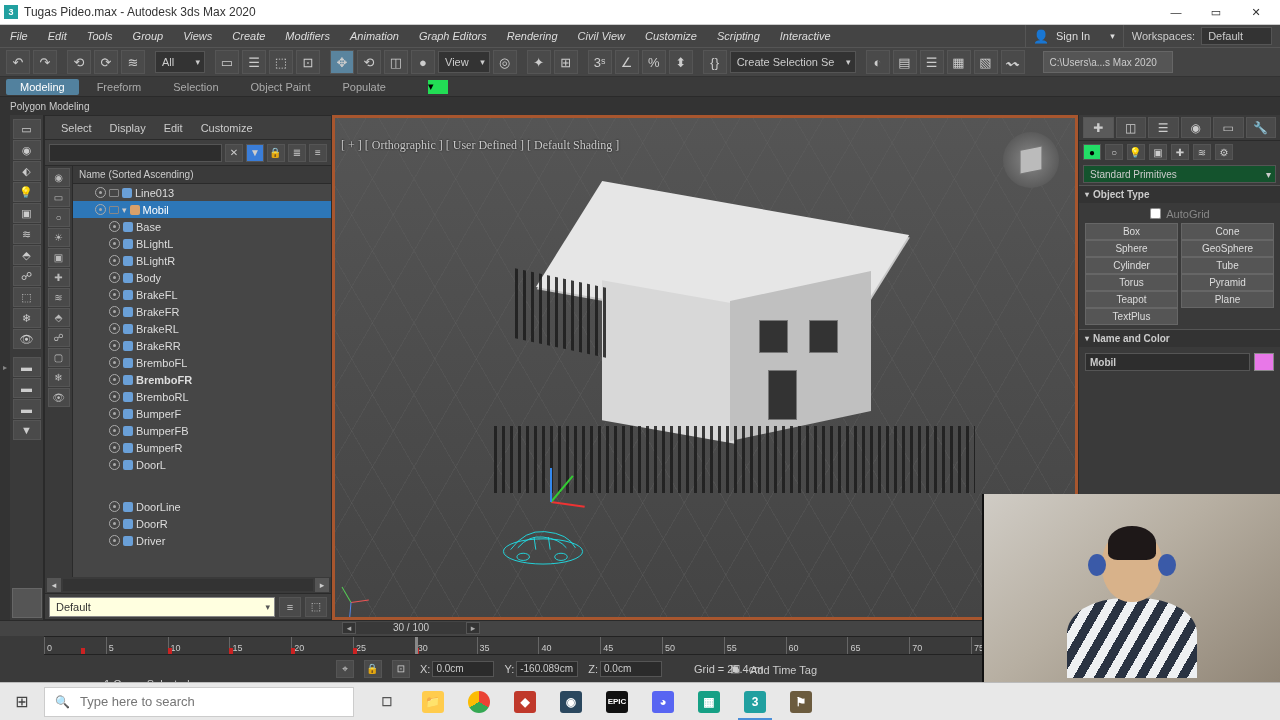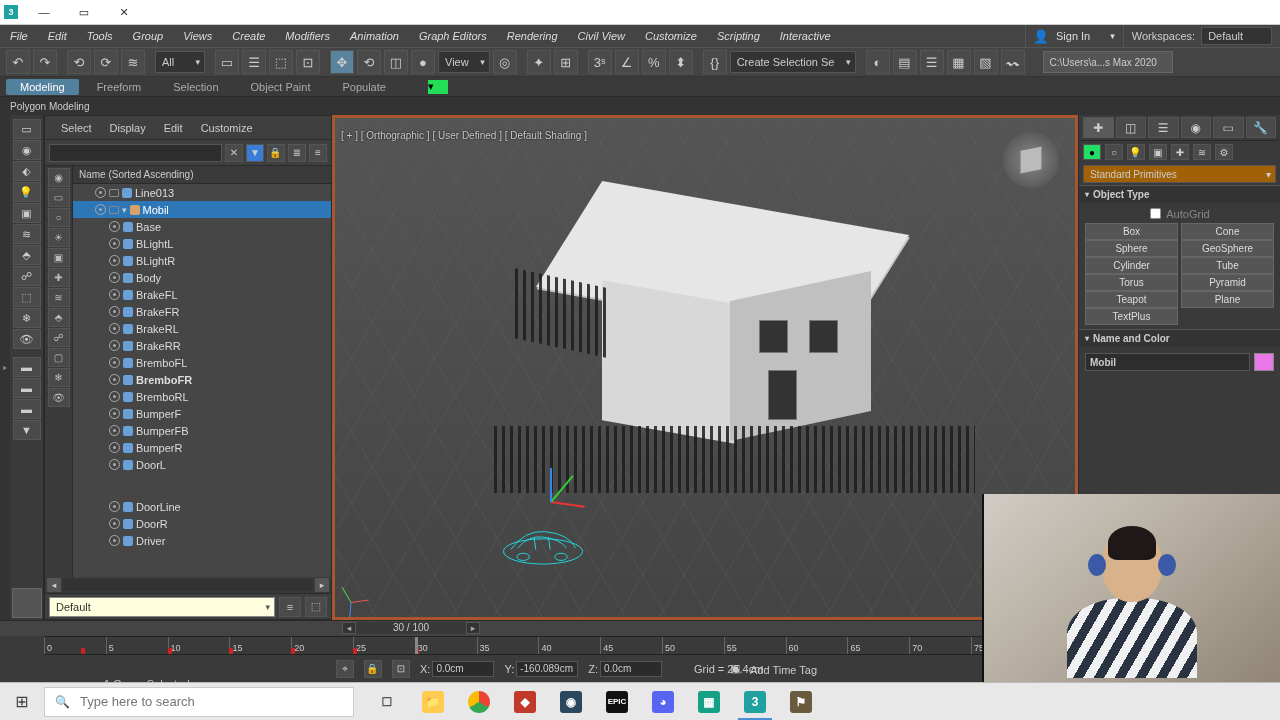--- a/index.html
+++ b/index.html
@@ -65,21 +65,21 @@
 .explorer .hscroll { height:16px;background:#3a3a3a;display:flex;align-items:center;padding:0 2px; }
 .explorer .hscroll .ar { width:14px;height:14px;background:#555;color:#ccc;display:flex;align-items:center;justify-content:center;font-size:9px; }
 .explorer .hscroll .track { flex:1;height:12px;background:#333;margin:0 2px; }
 .explorer .exfoot { height:26px;display:flex;align-items:center;padding:0 4px;gap:4px;border-top:1px solid #2a2a2a; }
 .explorer .exfoot .layerdd { flex:1;height:20px;background:#ffffe0;border:1px solid #888;color:#333;padding:0 6px;display:flex;align-items:center; position:relative;}
 .explorer .exfoot .layerdd::after{content:"▾";position:absolute;right:4px;font-size:9px;color:#555;}
 .explorer .exfoot .fb { width:22px;height:20px;background:#4a4a4a;border:1px solid #555;color:#ccc;display:flex;align-items:center;justify-content:center;font-size:11px;cursor:pointer; }
 
 
 .viewport { flex:1;background:#4d4d4d;position:relative;border:3px solid #a8562e;display:flex;align-items:center;justify-content:center;overflow:hidden; }
-.viewport .vplabel { position:absolute;top:12px;left:6px;color:#ccc;font-size:10px;z-index:5; text-shadow: 0 0 2px black;}
+.viewport .vplabel { position:absolute;top:20px;left:6px;color:#ccc;font-size:12px;z-index:5; text-shadow: 0 0 2px black; font-family: Liberation Serif, serif;}
 .viewport .grid { position:absolute;inset:0;background:
   repeating-linear-gradient(60deg,transparent 0 35px,rgba(100,100,100,0.28) 35px 36px),
   repeating-linear-gradient(-60deg,transparent 0 35px,rgba(100,100,100,0.28) 35px 36px),
   linear-gradient(180deg,#555 0%,#444 100%);
 }
 .viewport .house { position:absolute;top:18%;left:26%;width:56%;height:56%; }
 .viewport .house .roof { position:absolute;top:0;left:10%;width:74%;height:38%;background:#e6e6e6;transform:skew(-32deg,10deg); box-shadow: 2px 2px 0 #c7c7c7;}
 .viewport .house .wall1 { position:absolute;top:30%;left:18%;width:32%;height:50%;background:#d8d8d8;transform:skew(0,10deg); }
 .viewport .house .wall2 { position:absolute;top:28%;left:49%;width:34%;height:50%;background:#c0c0c0;transform:skew(0,-12deg); }
 .viewport .house .fence { position:absolute;bottom:-2%;left:-8%;width:116%;height:24%;background:repeating-linear-gradient(90deg,#1c1c1c 0 3px,transparent 3px 8px); opacity:0.85;}
@@ -99,21 +99,21 @@
 .viewport .cube .c { width:26px;height:26px;background:#bbb;border:1px solid #777;transform:rotateX(20deg) rotateY(-30deg);}
 
 
 .cmdpanel { width:202px;background:#3a3a3a;border-left:1px solid #2a2a2a;display:flex;flex-direction:column; }
 .cmdpanel .cptabs { height:26px;display:flex;padding:2px 4px;gap:2px;border-bottom:1px solid #2a2a2a; }
 .cmdpanel .cptabs .ct { flex:1;background:#4a4a4a;border:1px solid #555;color:#ccc;display:flex;align-items:center;justify-content:center;cursor:pointer;font-size:12px; }
 .cmdpanel .cptabs .ct.active { background:#5a5a5a; border-bottom-color: #5a5a5a;}
 .cmdpanel .cpsub { height:22px;display:flex;padding:2px 4px;gap:4px; align-items: center;}
 .cmdpanel .cpsub .cs { width:18px;height:16px;background:#4a4a4a;border:1px solid #555;color:#ccc;display:flex;align-items:center;justify-content:center;font-size:10px;cursor:pointer; }
 .cmdpanel .cpsub .cs.active { background:#2d6; color:#000;}
-.cmdpanel .catdd { margin:2px 4px;height:18px;background:#a16207;border:1px solid #555;color:#ccc;padding:0 6px;display:flex;align-items:center;position:relative;font-size:10px; }
+.cmdpanel .catdd { margin:2px 4px;height:18px;background:#14532d;border:1px solid #555;color:#ccc;padding:0 6px;display:flex;align-items:center;position:relative;font-size:10px; }
 .cmdpanel .catdd::after { content:"▾";position:absolute;right:4px; }
 .cmdpanel .rollhead { height:18px;background:#333;color:#ccc;padding:0 6px;display:flex;align-items:center;gap:4px;font-size:10px;font-weight:bold;border-top:1px solid #555;cursor:pointer; }
 .cmdpanel .rollhead::before { content:"▾";font-size:8px; }
 .cmdpanel .rollbody { padding:4px 6px;display:flex;flex-direction:column;gap:3px; }
 .cmdpanel .autog { display:flex;align-items:center;justify-content:center;gap:4px;color:#888;font-size:10px; }
 .cmdpanel .autog input { accent-color:#666; transform: scale(0.85);}
 .cmdpanel .btnrow { display:flex;gap:3px; }
 .cmdpanel .pbtn { flex:1;height:17px;background:#555;border:1px solid #666;color:#ddd;display:flex;align-items:center;justify-content:center;font-size:10px;cursor:pointer; }
 .cmdpanel .namerow { display:flex;align-items:center;gap:4px;margin-top:2px; }
 .cmdpanel .namerow input { flex:1;height:18px;background:#2d2d2d;border:1px solid #555;color:#ccc;padding:0 4px;font-size:10px;font-weight: bold; }
@@ -159,20 +159,21 @@
 
 .hide-scrollbar::-webkit-scrollbar{width:10px;height:10px;}
 .hide-scrollbar::-webkit-scrollbar-thumb{background:#666;}
 .hide-scrollbar::-webkit-scrollbar-track{background:#333;}
 </style>
 </head>
 <body>
 
 <div class="titlebar">
   <div class="icon3">3</div>
+  <div class="title">Tugas Pideo.max - Autodesk 3ds Max 2020</div>
   <div class="wbtn">—</div>
   <div class="wbtn">▭</div>
   <div class="wbtn">✕</div>
 </div>
 
 <div class="menubar">
   <div id="menuitems" style="display:flex;font-style:italic;">
       <div class="mitem">File</div>
       <div class="mitem">Edit</div>
       <div class="mitem">Tools</div>

